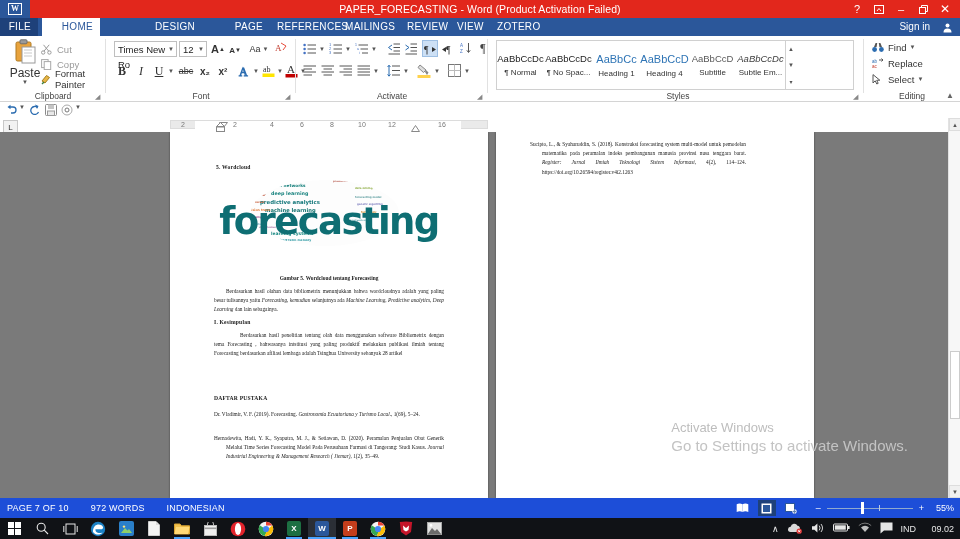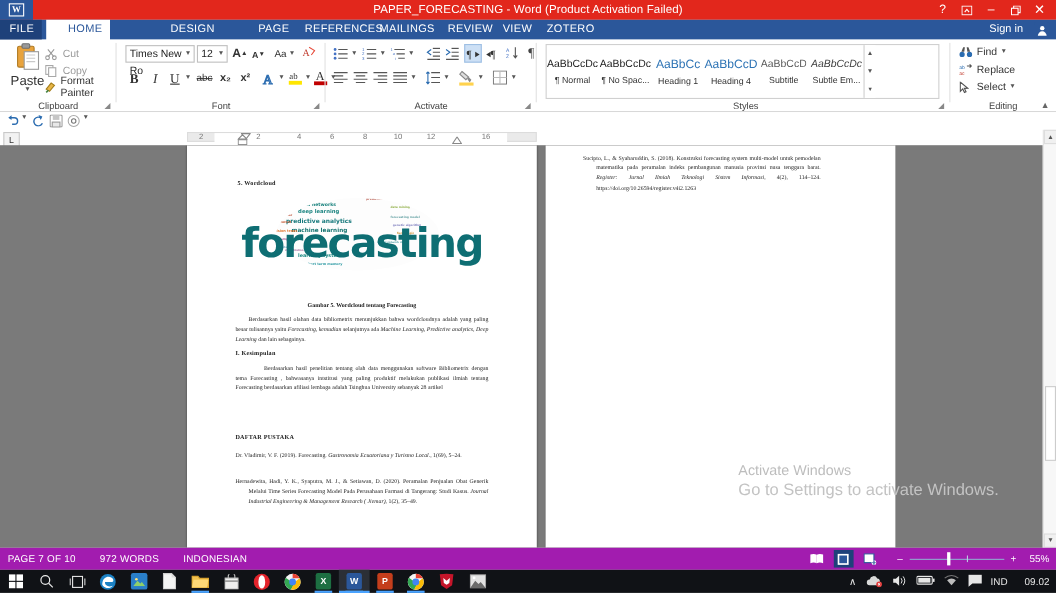--- a/index.html
+++ b/index.html
@@ -232,21 +232,21 @@
   .watermark{
     position:absolute; right:40px; bottom:44px; text-align:left; color:#b9b9b9;
     text-shadow:none;
   }
   .watermark .w1{ font-size:13px; color:#bdbdbd; }
   .watermark .w2{ font-size:15px; color:#c3c3c3; margin-top:2px;}
 
   
   .statusbar{
     position:absolute; left:0; bottom:21px; width:960px; height:20px;
-    background:#a21caf; color:#fff; font-size:9px;
+    background:#1d4ed8; color:#fff; font-size:9px;
   }
   .sb-left{ position:absolute; left:7px; top:0; height:20px; display:flex; align-items:center; gap:22px; letter-spacing:.2px;}
   .sb-right{ position:absolute; right:6px; top:0; height:20px; display:flex; align-items:center; gap:6px;}
   .viewbtn{ width:18px; height:16px; display:flex; align-items:center; justify-content:center; }
   .viewbtn.sel{ background:#1e417a; }
   .zoomtrack{ position:relative; width:86px; height:16px; display:flex; align-items:center; }
   .zoomline{ position:absolute; left:0; right:0; top:8px; height:1px; background:#8fa9cf; }
   .zoomthumb{ position:absolute; left:34px; top:2px; width:3px; height:12px; background:#fff; }
   .zoommid{ position:absolute; left:52px; top:5px; width:1px; height:6px; background:#b9c9e2; }
   .zoomlbl{ font-size:9px; }

